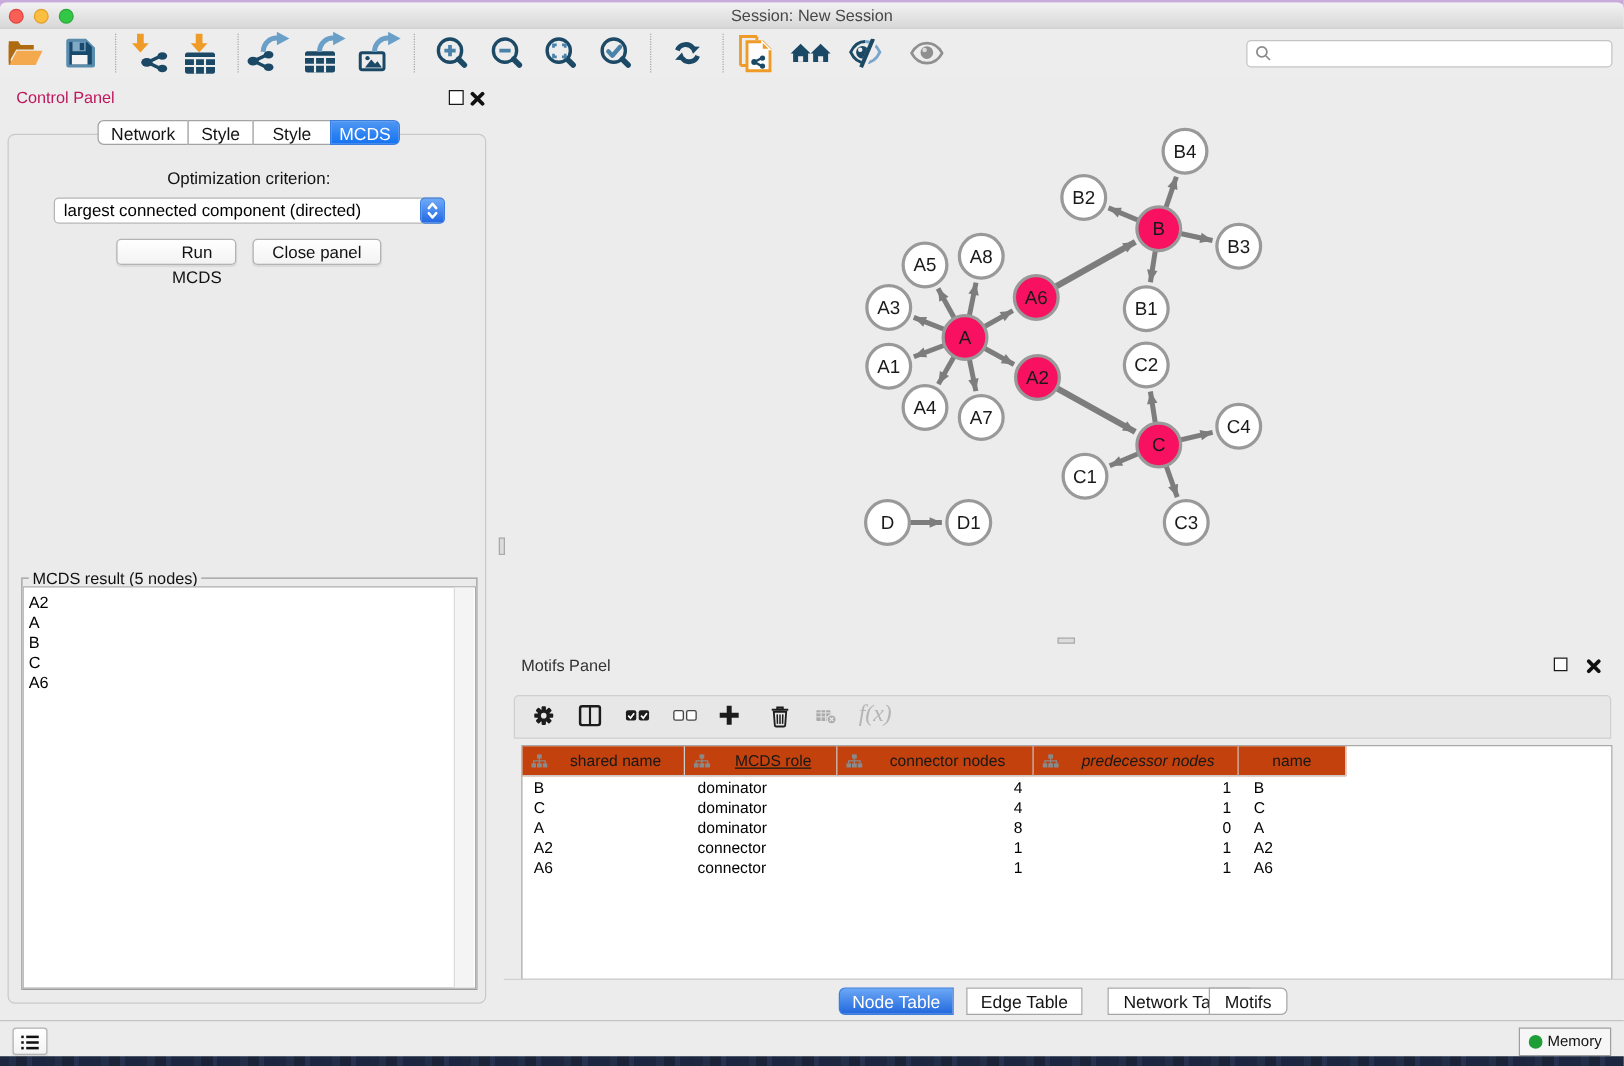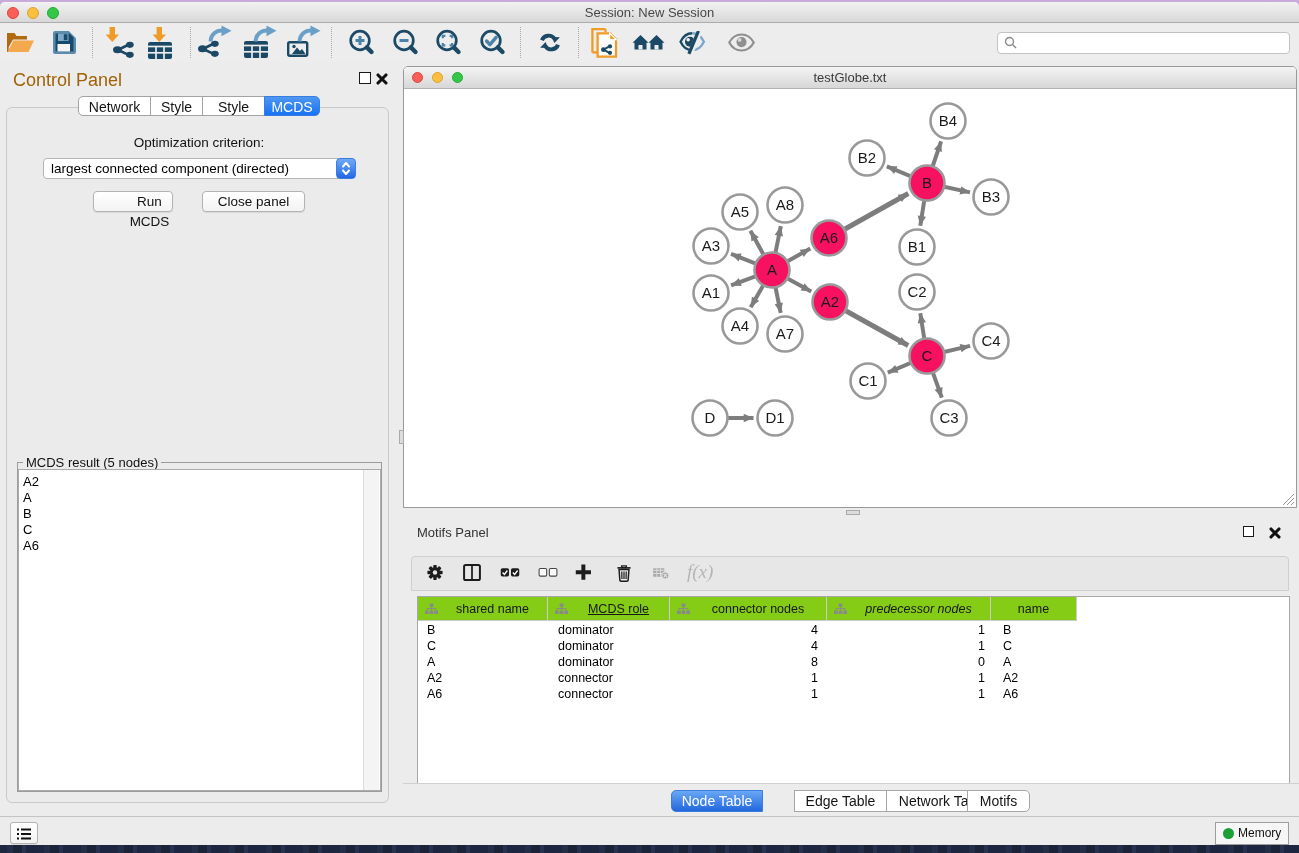--- a/index.html
+++ b/index.html
@@ -9,37 +9,37 @@
 #purple{position:absolute;left:0;top:0;width:1299px;height:8px;background:#c9abdb;}
 #appbg{position:absolute;left:0;top:2px;width:1299px;height:843px;background:#ececec;border-radius:5px 5px 0 0;}
 #darkband{position:absolute;left:0;top:845px;width:1299px;height:8px;background:
  repeating-linear-gradient(90deg,#1d2740 0 7px,#232e49 7px 13px,#1a2338 13px 22px,#273250 22px 26px,#1c2640 26px 37px);}
 #titlebar{position:absolute;left:0;top:2px;width:1299px;height:20px;background:linear-gradient(#f2f2f2,#d8d8d8);border-bottom:1px solid #acacac;border-radius:5px 5px 0 0;}
 .light{position:absolute;width:12px;height:12px;border-radius:50%;box-sizing:border-box;}
 #title{position:absolute;top:0;width:100%;text-align:center;font-size:13px;line-height:21px;color:#474747;}
 #toolbar{position:absolute;left:0;top:23px;width:1299px;height:39px;background:#ededed;}
 .tsep{position:absolute;height:31px;width:0;border-left:1px dotted #a9a9a9;top:27px;}
 #searchbox{position:absolute;left:997px;top:32px;width:291px;height:20px;background:#fff;border:1px solid #c3c3c3;border-radius:4px;}
-#cp-title{position:absolute;left:13px;top:70px;font-size:18px;color:#a16207;}
+#cp-title{position:absolute;left:13px;top:70px;font-size:13px;color:#be185d;}
 #cp-box{position:absolute;left:6px;top:107px;width:383px;height:696px;background:#ebebeb;border:1px solid #c9c9c9;border-radius:6px;box-sizing:border-box;}
 .tab{position:absolute;top:96px;height:20px;border:1px solid #a3a3a3;background:#fff;font-size:14px;color:#141414;text-align:center;line-height:20px;box-sizing:border-box;}
 .tabsel{background:linear-gradient(#4f97f2,#1573f2);color:#fff;border-color:#3a7de0;}
 .btn{position:absolute;background:linear-gradient(#ffffff,#f3f3f3);border:1px solid #b3b3b3;border-radius:4px;font-size:13.5px;color:#111;text-align:center;box-sizing:border-box;box-shadow:0 1px 1px rgba(0,0,0,0.08);}
 #fieldset{position:absolute;left:17px;top:462px;width:365px;height:330px;border:1px solid #9c9c9c;box-sizing:border-box;}
 #fs-legend{position:absolute;left:23px;top:455px;font-size:13px;color:#111;background:#ebebeb;padding:0 3px;}
 #fs-list{position:absolute;left:18px;top:469px;width:363px;height:322px;background:#fff;border:1px solid #aaa;box-sizing:border-box;font-size:13px;line-height:16px;padding:4px 0 0 4px;color:#000;}
 #fs-scroll{position:absolute;left:344px;top:0px;width:15px;height:320px;background:#f4f4f4;border-left:1px solid #dcdcdc;}
 #statusbar{position:absolute;left:0;top:816px;width:1299px;height:29px;background:#ececec;border-top:1px solid #c3c3c3;}
 #netwin{position:absolute;left:403px;top:66px;width:894px;height:442px;background:#fff;border:1px solid #999;border-radius:5px 5px 0 0;box-sizing:border-box;overflow:hidden;}
 #nw-titlebar{position:absolute;left:0;top:0;width:100%;height:21px;background:linear-gradient(#f4f4f4,#d7d7d7);border-bottom:1px solid #b3b3b3;}
 #nw-title{position:absolute;top:0;width:100%;text-align:center;font-size:13px;line-height:21px;color:#3a3a3a;}
 #tp-title{position:absolute;left:417px;top:525px;font-size:13px;color:#333;}
 #tp-toolbar{position:absolute;left:411px;top:556px;width:878px;height:35px;background:#e7e7e7;border:1px solid #cfcfcf;border-radius:4px 4px 0 0;box-sizing:border-box;}
 #tp-table{position:absolute;left:417px;top:596px;width:871px;height:186px;background:#fff;border:1px solid #a8a8a8;}
-.th{position:absolute;top:0;height:24px;background:#84cc16;border-right:1px solid #ccc;border-bottom:1px solid #c9c9c9;box-sizing:border-box;font-size:12.5px;color:#181818;line-height:24px;text-align:center;}
+.th{position:absolute;top:0;height:24px;background:#c2410c;border-right:1px solid #ccc;border-bottom:1px solid #c9c9c9;box-sizing:border-box;font-size:12.5px;color:#181818;line-height:24px;text-align:center;}
 .td{position:absolute;font-size:12.5px;color:#000;height:16px;line-height:16px;}
 .btab{position:absolute;top:790px;height:22px;border:1px solid #a6a6a6;background:#fff;font-size:14px;color:#141414;text-align:center;line-height:21px;box-sizing:border-box;}
 .btabsel{background:linear-gradient(#6aa7f5,#2268dd);color:#fff;border-color:#3a7de0;}
 #panelline{position:absolute;left:403px;top:783px;width:896px;height:0;border-top:1px solid #d0d0d0;}
 </style>
 </head>
 <body>
 <div id="page">
 <div id="purple"></div>
 <div id="appbg"></div>
@@ -223,56 +223,41 @@
 <div id="dropdown" class="abs" style="left:43px;top:158px;width:312px;height:21px;background:#fff;border:1px solid #b5b5b5;border-radius:4px;box-sizing:border-box;">
  <div class="abs" style="left:7px;top:0;font-size:13.5px;line-height:19px;color:#000;">largest connected component (directed)</div>
  <div class="abs" style="left:292px;top:-1px;width:20px;height:21px;background:linear-gradient(#6faaf7,#2268e4);border-radius:4px;border:1px solid #3a7de0;box-sizing:border-box;">
   <svg width="18" height="19" viewBox="0 0 18 19">
           <path d="M6 7.5 L9 4 L12 7.5" fill="none" stroke="#fff" stroke-width="2" stroke-linecap="round" stroke-linejoin="round"></path>
           <path d="M6 11.5 L9 15 L12 11.5" fill="none" stroke="#fff" stroke-width="2" stroke-linecap="round" stroke-linejoin="round"></path>
         </svg>
  </div>
 </div>
 <div class="abs" style="left:0;top:135px;width:398px;text-align:center;font-size:13.5px;color:#111;">Optimization criterion:</div>
-<div class="btn" style="left:93px;top:191px;width:80px;height:21px;line-height:20px;padding-left:33px;">Run MCDS</div>
+<div class="btn" style="left:93px;top:191px;width:96px;height:21px;line-height:20px;padding-left:33px;">Run MCDS</div>
 <div class="btn" style="left:202px;top:191px;width:103px;height:21px;line-height:20px;">Close panel</div>
 <div id="fieldset"></div>
 <div id="fs-legend">MCDS result (5 nodes)</div>
 <div id="fs-list">A2<br>A<br>B<br>C<br>A6<div id="fs-scroll"></div></div>
 <div id="statusbar"></div>
 <div class="btn" style="left:10px;top:822px;width:28px;height:22px;border-radius:3px;">
 <svg width="16" height="14" viewBox="0 0 16 14" style="margin-top:4px;">
         <g fill="#111">
           <rect x="1" y="1.5" width="2" height="2"></rect>
           <rect x="5" y="1.5" width="10" height="2"></rect>
           <rect x="1" y="6" width="2" height="2"></rect>
           <rect x="5" y="6" width="10" height="2"></rect>
           <rect x="1" y="10.5" width="2" height="2"></rect>
           <rect x="5" y="10.5" width="10" height="2"></rect>
         </g>
       </svg>
 </div>
 <div class="abs" style="left:1215px;top:822px;width:74px;height:23px;background:#f6f6f6;border:1px solid #9e9e9e;box-sizing:border-box;">
  <div class="abs" style="left:7px;top:5px;width:11px;height:11px;border-radius:50%;background:#1e9e37;"></div>
  <div class="abs" style="left:22px;top:0;font-size:12px;line-height:21px;color:#111;">Memory</div>
-</div>
-<div id="netwin">
- <div id="nw-titlebar">
-  <div class="light" style="left:8px;top:5px;width:11px;height:11px;background:#f95e57;border:1px solid #e04540;"></div>
-  <div class="light" style="left:28px;top:5px;width:11px;height:11px;background:#fbbe3f;border:1px solid #e0a030;"></div>
-  <div class="light" style="left:48px;top:5px;width:11px;height:11px;background:#33c748;border:1px solid #2aa838;"></div>
-  <div id="nw-title">testGlobe.txt</div>
- </div>
- <svg class="abs" style="right:2px;bottom:2px;" width="13" height="13" viewBox="0 0 13 13">
-        <g stroke="#9a9a9a" stroke-width="1">
-          <line x1="2" y1="13" x2="13" y2="2"></line>
-          <line x1="6" y1="13" x2="13" y2="6"></line>
-          <line x1="10" y1="13" x2="13" y2="10"></line>
-        </g>
-      </svg>
 </div>
 <div id="graph">
       <svg class="abs" style="left:404px;top:87px;" width="893" height="420" viewBox="0 0 893 420">
 <defs>
           <marker id="arw" markerWidth="11" markerHeight="10" refX="10.2" refY="4.5" orient="auto" markerUnits="userSpaceOnUse">
             <path d="M0.4,0.3 L10.2,4.5 L0.4,8.7 z" fill="#7d7d7d"></path>
           </marker>
         </defs>
 <g stroke="#7d7d7d">
 <line x1="368" y1="183" x2="327.1" y2="198.4" stroke-width="4" marker-end="url(#arw)"></line>
@@ -503,17 +488,17 @@
 <div class="td" style="left:409px;top:73px;width:158px;text-align:right;">1</div>
 <div class="td" style="left:585px;top:73px;">A2</div>
 <div class="td" style="left:9px;top:89px;">A6</div>
 <div class="td" style="left:140px;top:89px;">connector</div>
 <div class="td" style="left:252px;top:89px;width:148px;text-align:right;">1</div>
 <div class="td" style="left:409px;top:89px;width:158px;text-align:right;">1</div>
 <div class="td" style="left:585px;top:89px;">A6</div>
     </div>
 <div id="panelline"></div>
 <div class="btab btabsel" style="left:671px;width:92px;border-radius:5px 0 0 5px;">Node Table</div>
-<div class="btab" style="left:794px;width:93px;">Edge Table</div>
+<div class="btab" style="left:773px;width:93px;">Edge Table</div>
 <div class="btab" style="left:854px;width:114px;margin-left:32px;">Network Table</div>
 <div class="btab" style="left:967px;width:63px;border-radius:0 5px 5px 0;">Motifs</div>
 <div id="darkband"></div>
 </div>
 
 </body></html>

